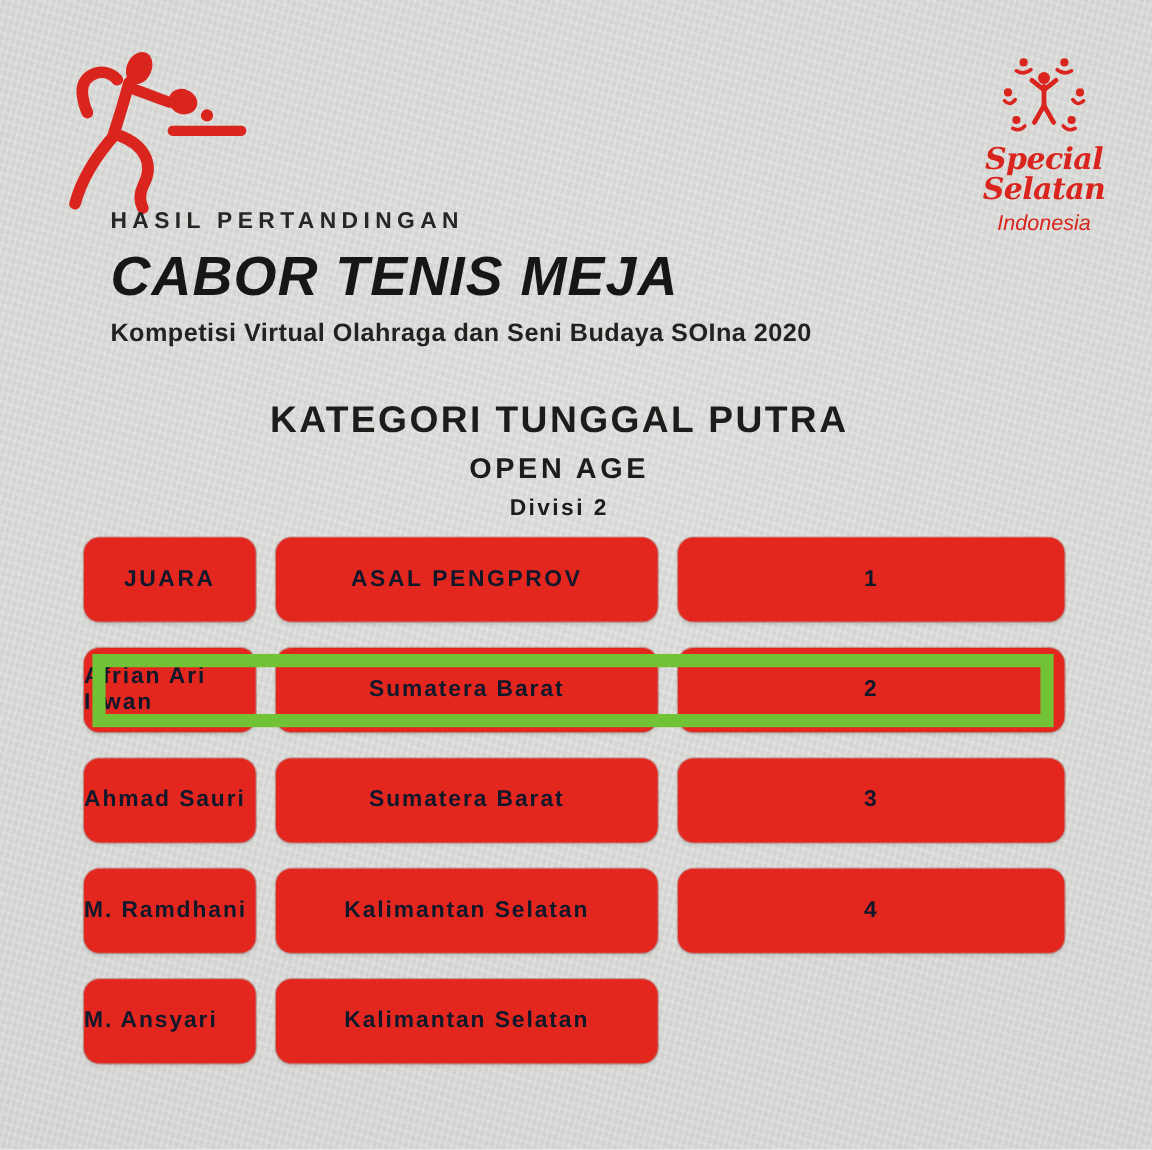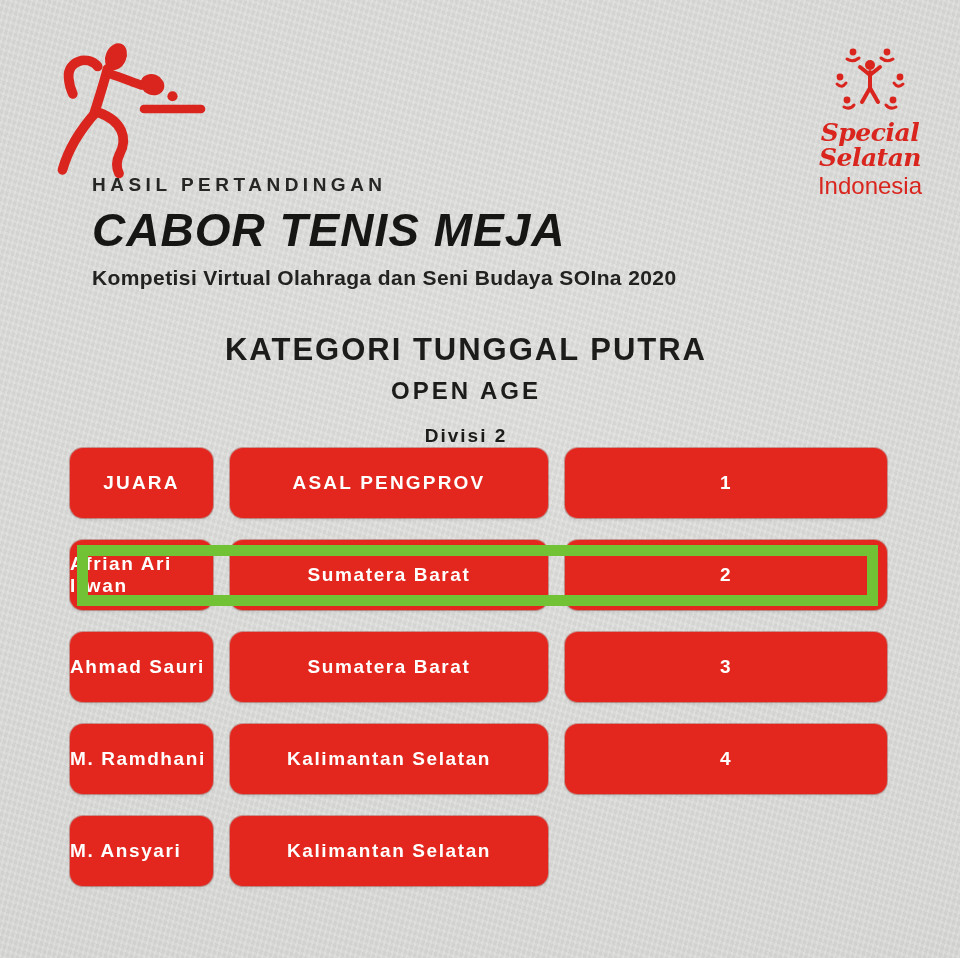--- a/index.html
+++ b/index.html
@@ -23,44 +23,44 @@
   .sport-icon{left:54px;top:36px;width:158px;height:146px;}
 
   
   .so-logo{left:796px;top:44px;width:148px;text-align:center;color:#d9251d;}
   .so-logo .mark{width:86px;height:76px;margin:0 auto;display:block;}
   .so-logo .l1,.so-logo .l2{
     font-family:"DejaVu Serif", serif;font-style:italic;font-weight:bold;
     font-size:25px;line-height:25px;letter-spacing:-0.5px;
   }
   .so-logo .l3{
-    font-weight:500;font-size:24px;line-height:28px;margin-top:2px;
+    font-style:italic;font-weight:500;font-size:18px;line-height:28px;margin-top:2px;
   }
 
   
   .headline{left:92px;top:174px;color:#1e1e1c;}
   .event-label{font-size:19px;font-weight:700;letter-spacing:4.5px;color:#262624;}
   .main-title{font-size:46px;font-weight:800;letter-spacing:1px;margin-top:7px;color:#161614;font-style:italic;}
   .subtitle{font-size:21px;font-weight:700;letter-spacing:0.4px;margin-top:9px;color:#222220;}
 
   
   .category{left:0;top:332px;width:932px;text-align:center;color:#1c1c1a;}
   .cat-title{font-size:31px;font-weight:800;letter-spacing:2px;}
   .cat-age{font-size:24px;font-weight:700;letter-spacing:3px;margin-top:9px;}
-  .cat-div{font-size:19px;font-weight:700;letter-spacing:2px;margin-top:20px;}
+  .cat-div{font-size:19px;font-weight:700;letter-spacing:2px;margin-top:8px;}
 
   
   .results{left:70px;top:448px;width:817px;
     display:grid;grid-template-columns:143px 318px 322px;
     column-gap:17px;row-gap:22px;}
   .cell{
     height:70px;border-radius:13px;
     background:#e3271e;
     box-shadow:0 0 0 1px rgba(160,20,12,.35), 0 2px 3px rgba(0,0,0,.10);
-    color:#ffffff;font-weight:700;font-size:19px;letter-spacing:1.6px;
+    color:#0f172a;font-weight:700;font-size:19px;letter-spacing:1.6px;
     display:flex;align-items:center;justify-content:center;
   }
   .cell.hdr{letter-spacing:2.2px;}
   .cell.name{justify-content:flex-start;box-sizing:border-box;}
 
   
   .highlight-ring{
     left:77px;top:545px;width:801px;height:61px;
     border:11px solid #72c235;box-sizing:border-box;
     pointer-events:none;

